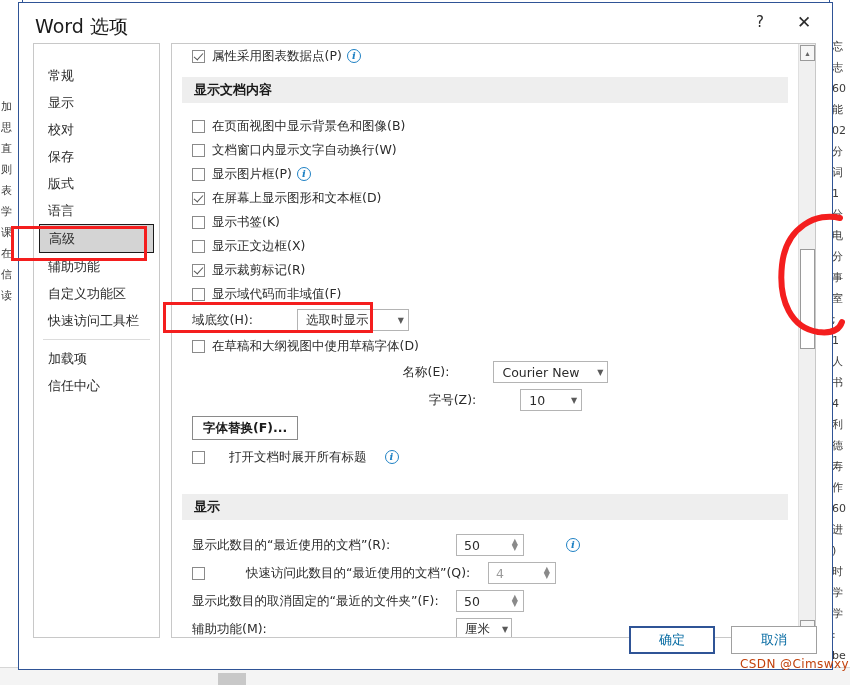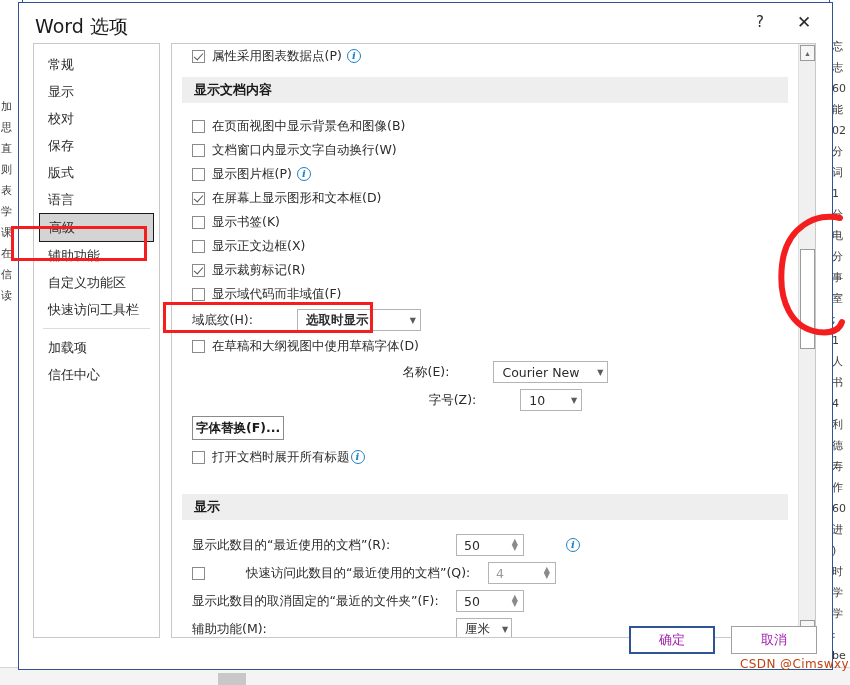--- a/index.html
+++ b/index.html
@@ -79,21 +79,21 @@
     left: 0; top: 40px; right: 0; bottom: 52px;
   }
 
   
   .sidebar {
     position: absolute;
     left: 14px; top: 0;
     width: 127px; height: 595px;
     border: 1px solid #c8c8c8;
     background: #ffffff;
-    padding-top: 7px;
+    padding-top: 18px;
     overflow: hidden;
   }
   .side-item {
     height: 27px;
     line-height: 27px;
     padding-left: 14px;
     font-size: 13px;
     color: #2b2b2b;
     white-space: nowrap;
     font-family: "DejaVu Sans", sans-serif;
@@ -233,21 +233,21 @@
     color: #8a8a8a;
     padding-right: 3px;
   }
 
   .btn-small {
     border: 1px solid #8a8a8a;
     background: #ffffff;
     height: 24px;
     display: inline-flex;
     align-items: center;
-    padding: 0 3px;
+    padding: 0 10px;
     font-size: 12.5px;
     color: #1b1b1b;
     font-weight: bold;
     font-family: "DejaVu Sans", sans-serif;
     cursor: default;
   }
 
   .field-label {
     width: 230px;
     flex: 0 0 auto;
@@ -301,21 +301,21 @@
     position: absolute;
     left: 0; right: 0; bottom: 0; height: 52px;
   }
   .btn-main {
     position: absolute;
     top: 9px;
     width: 86px; height: 28px;
     background: #ffffff;
     border: 1px solid #a0a0a0;
     font-size: 13px;
-    color: #a21caf;
+    color: #0369a1;
     display: flex; align-items: center; justify-content: center;
     font-family: "DejaVu Sans", sans-serif;
     cursor: default;
   }
   .btn-main.ok { right: 117px; border: 2px solid #2f5496; }
   .btn-main.cancel { right: 15px; }
 
   .watermark {
     position: absolute;
     left: 740px; top: 657px;
@@ -452,21 +452,21 @@
           <span class="lbl">显示裁剪标记(R)</span>
         </div>
 
         <div class="row">
           <span class="cb"></span>
           <span class="lbl">显示域代码而非域值(F)</span>
         </div>
 
         <div class="row tall" style="padding-left:20px;">
           <span class="lbl" style="margin-right:10px;">域底纹(H):</span>
-          <span class="combo" style="width:124px;font-weight:bold;">
+          <span class="combo" style="width:112px;">
             <span>选取时显示</span>
             <span class="caret">▼</span>
           </span>
         </div>
 
         <div class="row">
           <span class="cb"></span>
           <span class="lbl">在草稿和大纲视图中使用草稿字体(D)</span>
         </div>
 
@@ -483,21 +483,21 @@
           <span class="combo" style="width:62px;">
             <span>10</span>
             <span class="caret">▼</span>
           </span>
         </div>
 
         <div class="row tall" style="padding-left:20px;">
           <span class="btn-small">字体替换(F)...</span>
         </div>
 
-        <div class="row" style="margin-top:3px;">
+        <div class="row" style="margin-top:3px;gap:17px;">
           <span class="cb"></span>
           <span class="lbl">打开文档时展开所有标题</span>
           <span class="info" style="margin-left:1px;">i</span>
         </div>
 
         <div class="sect-header" style="margin-top:25px;">显示</div>
 
         <div class="row tall">
           <span class="lbl field-label">显示此数目的“最近使用的文档”(R):</span>
           <span class="spin">

